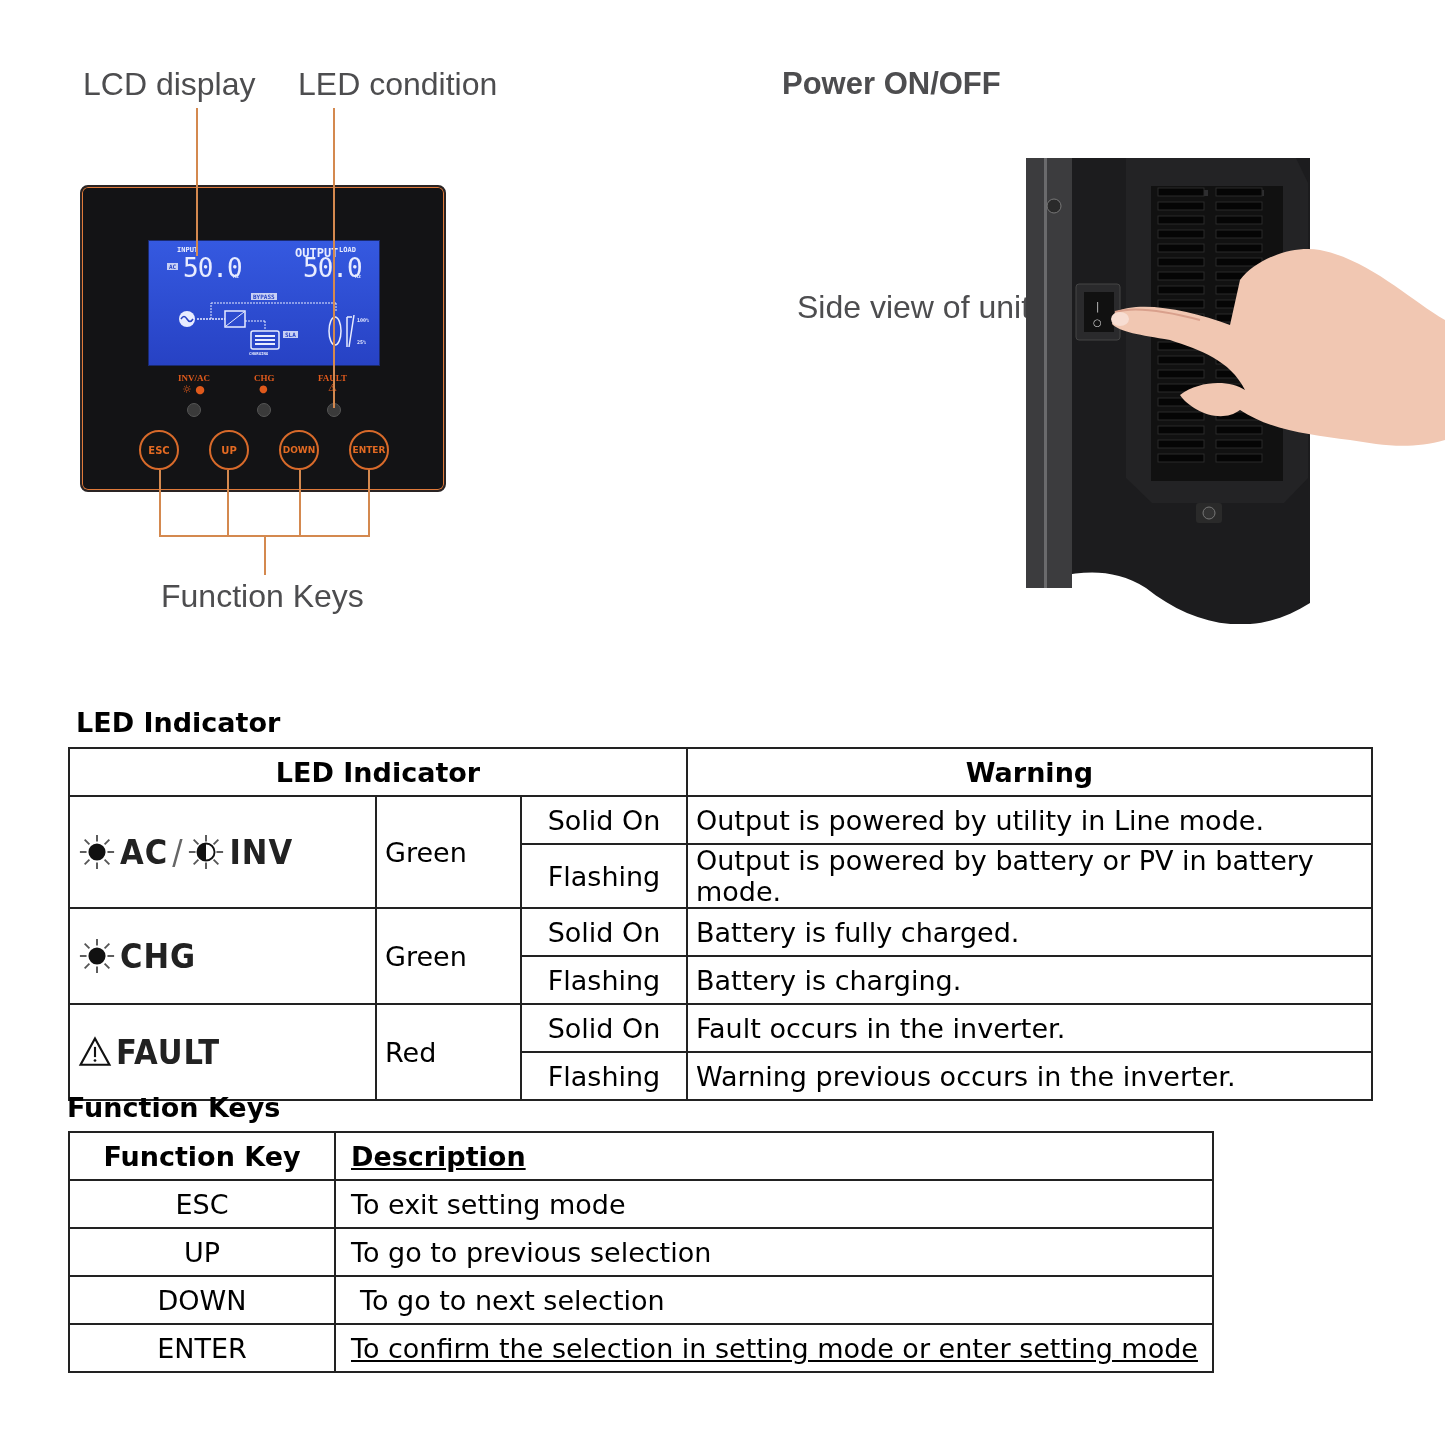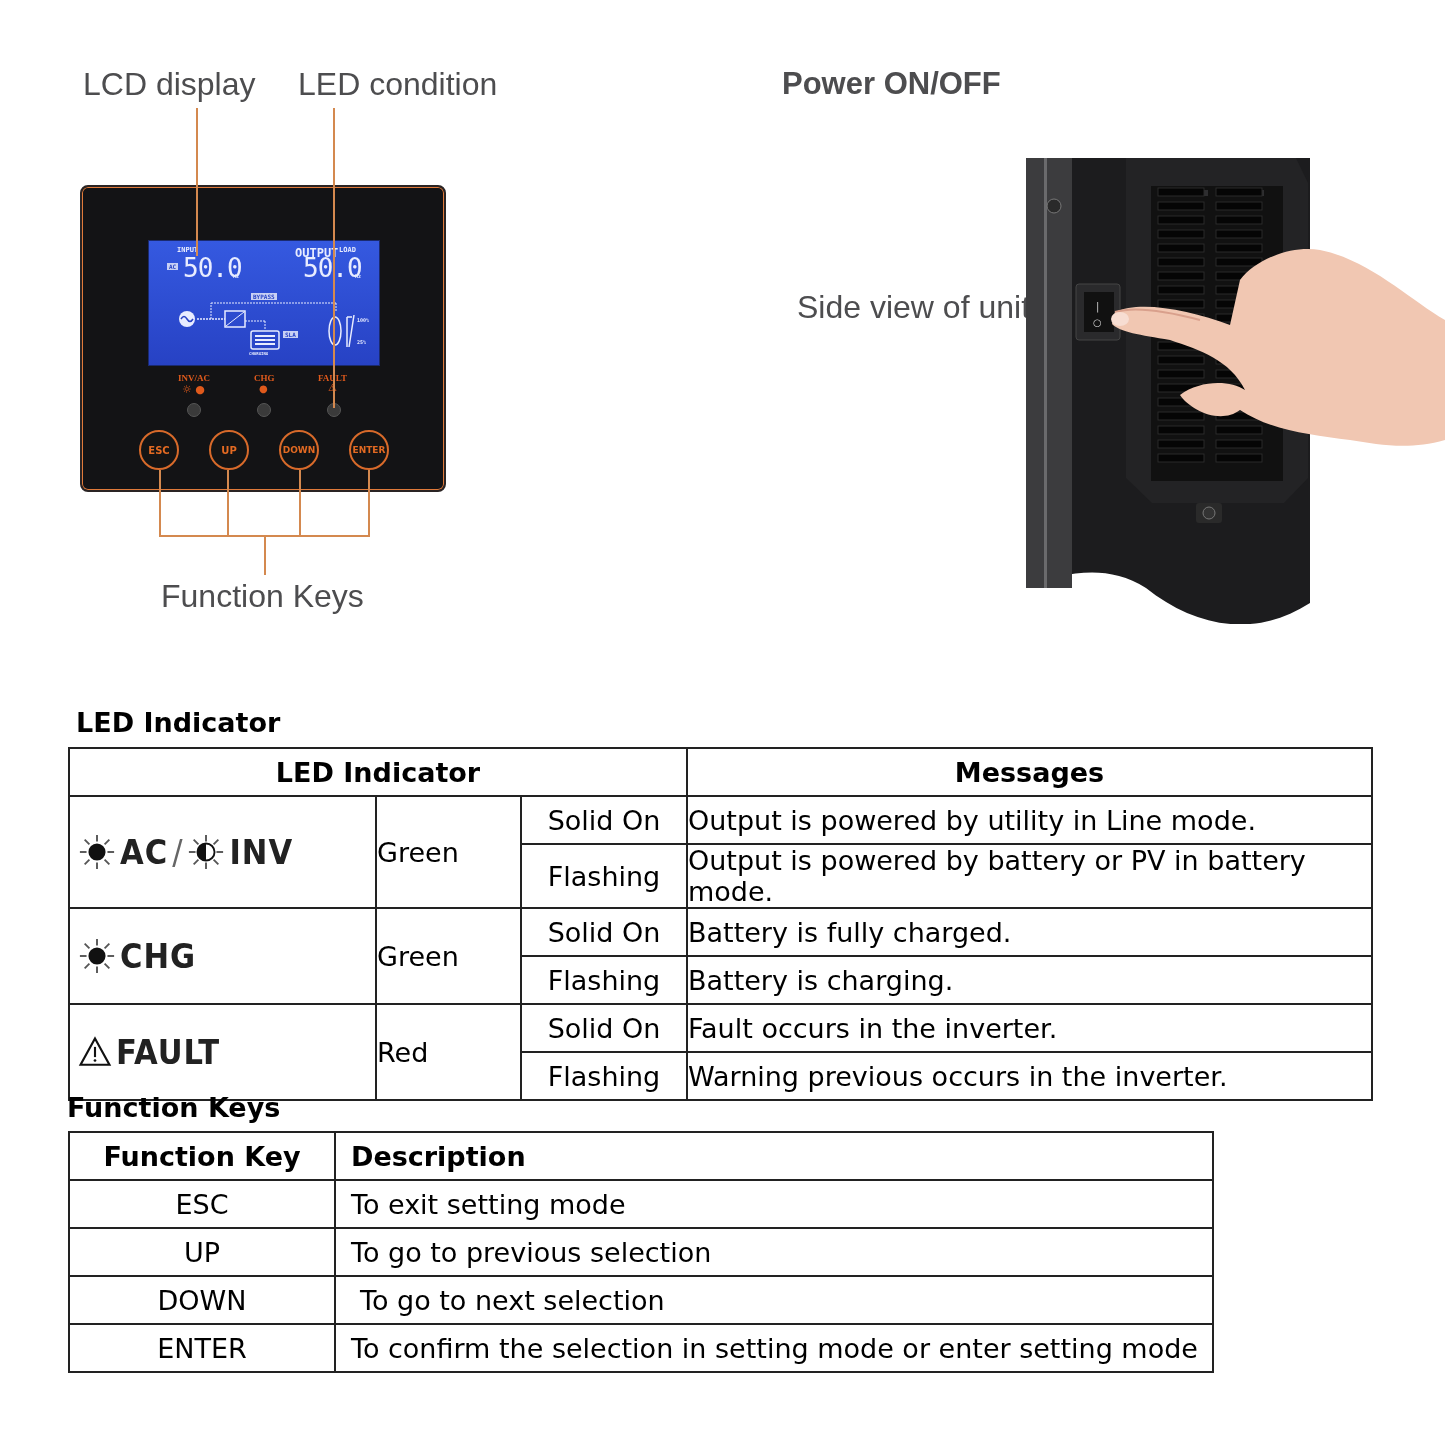--- a/index.html
+++ b/index.html
@@ -26,21 +26,21 @@
   table{border-collapse:collapse;position:absolute;font-family:"DejaVu Sans",sans-serif;}
   td,th{border:2px solid #222;padding:0;font-size:27px;font-weight:normal;}
   th{font-weight:bold;}
   .led-table{left:68px;top:747px;width:1305px;}
   .led-table td,.led-table th{height:46px;}
   .fn-table{left:68px;top:1131px;width:1146px;}
   .fn-table td,.fn-table th{height:46px;}
   .ind{font-family:"DejaVu Sans Condensed","DejaVu Sans",sans-serif;font-weight:bold;font-size:34px;color:#222;letter-spacing:1px;display:flex;align-items:center;gap:4px;padding-left:8px;}
   .sym{display:inline-block;width:38px;height:38px;}
   .center{text-align:center;}
-  .pl{}
+  .pl{padding-left:8px;}
 </style>
 </head>
 <body>
 
 <div class="abs callout" style="left:83px;top:66px;">LCD display</div>
 <div class="abs callout" style="left:298px;top:66px;">LED condition</div>
 <div class="abs callout bold" style="left:782px;top:66px;font-size:31px;">Power ON/OFF</div>
 <div class="abs callout" style="left:797px;top:289px;font-size:32px;">Side view of unit</div>
 <div class="abs callout" style="left:161px;top:578px;">Function Keys</div>
 
@@ -178,21 +178,21 @@
 <table class="led-table">
   <colgroup>
     <col style="width:307px">
       <col style="width:145px">
       <col style="width:166px">
       <col>
   </colgroup>
   <tbody>
       <tr>
     <th colspan="3" class="center">LED Indicator</th>
-    <th class="center">Messages</th>
+    <th class="center">Warning</th>
   </tr>
   <tr>
     <td rowspan="2">
       <div class="ind">
         <svg class="sym" viewBox="0 0 40 40">
               <g stroke="#555" stroke-width="2">
                 <line x1="20" y1="2" x2="20" y2="9"></line>
                 <line x1="20" y1="31" x2="20" y2="38"></line>
                 <line x1="2" y1="20" x2="9" y2="20"></line>
                 <line x1="31" y1="20" x2="38" y2="20"></line>
@@ -281,32 +281,32 @@
 
 <div class="sec-title" style="left:67px;top:1092px;">Function Keys</div>
 <table class="fn-table">
   <colgroup>
       <col style="width:266px">
       <col>
     </colgroup>
   <tbody>
       <tr>
     <th class="center">Function Key</th>
-    <th style="text-align:left;padding-left:15px;">Description</th>
+    <th style="text-align:left;padding-left:15px;text-decoration:underline;">Description</th>
   </tr>
   <tr>
     <td class="center">ESC</td>
     <td style="padding-left:15px;">To exit setting mode</td>
   </tr>
   <tr>
     <td class="center">UP</td>
     <td style="padding-left:15px;">To go to previous selection</td>
   </tr>
   <tr>
     <td class="center">DOWN</td>
     <td style="padding-left:24px;">To go to next selection</td>
   </tr>
   <tr>
     <td class="center">ENTER</td>
-    <td style="padding-left:15px;">To confirm the selection in setting mode or enter setting mode</td>
+    <td style="padding-left:15px;text-decoration:underline;">To confirm the selection in setting mode or enter setting mode</td>
   </tr>
 </tbody>
   </table>
 
 </body></html>

